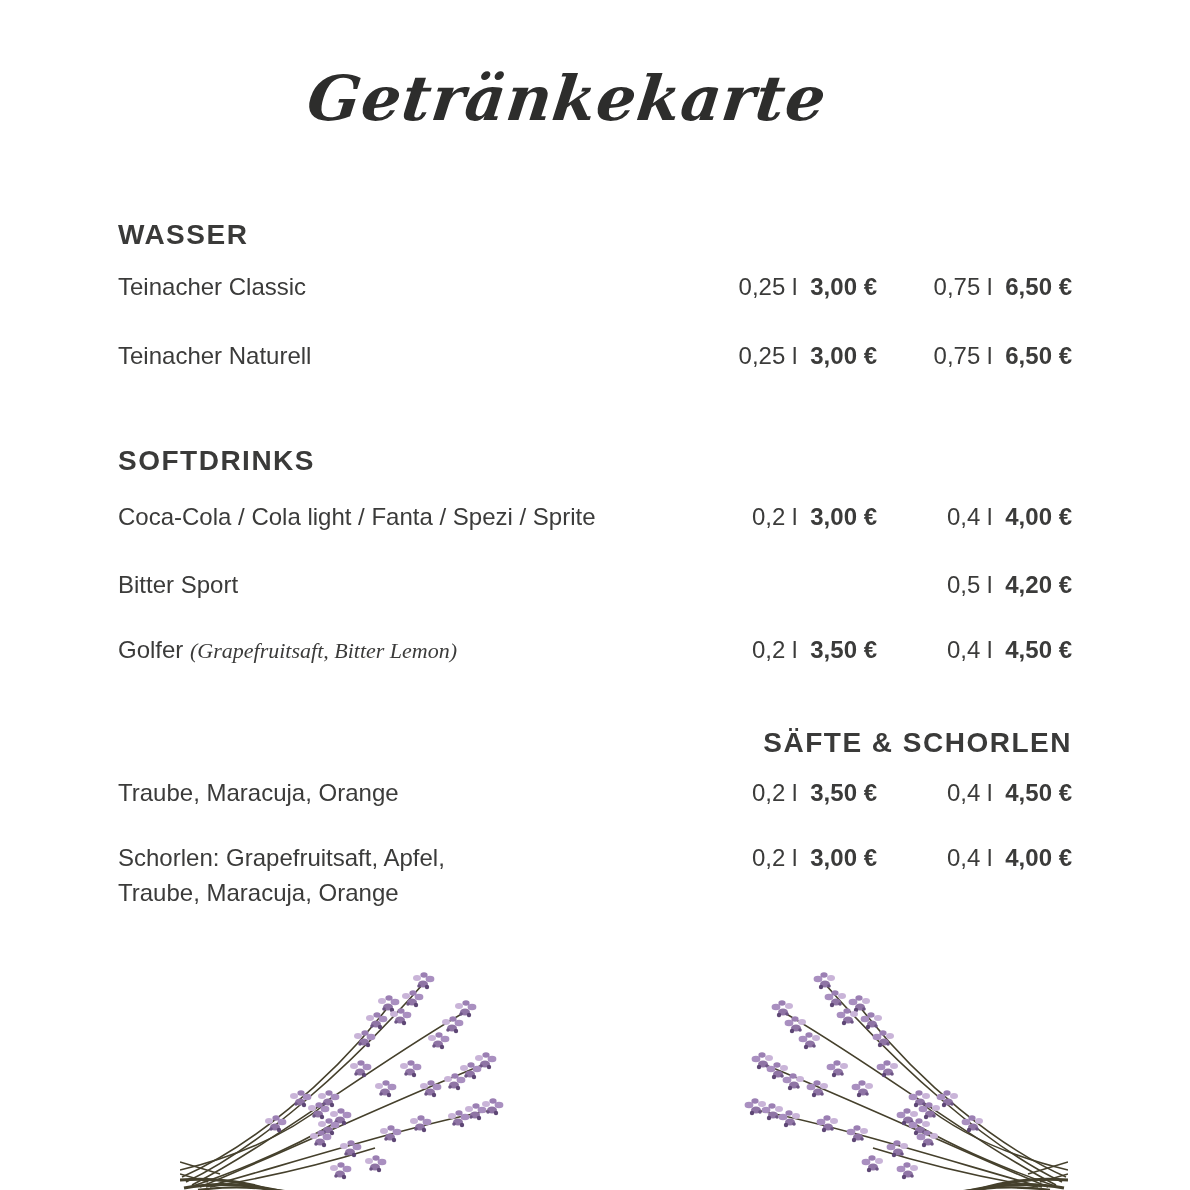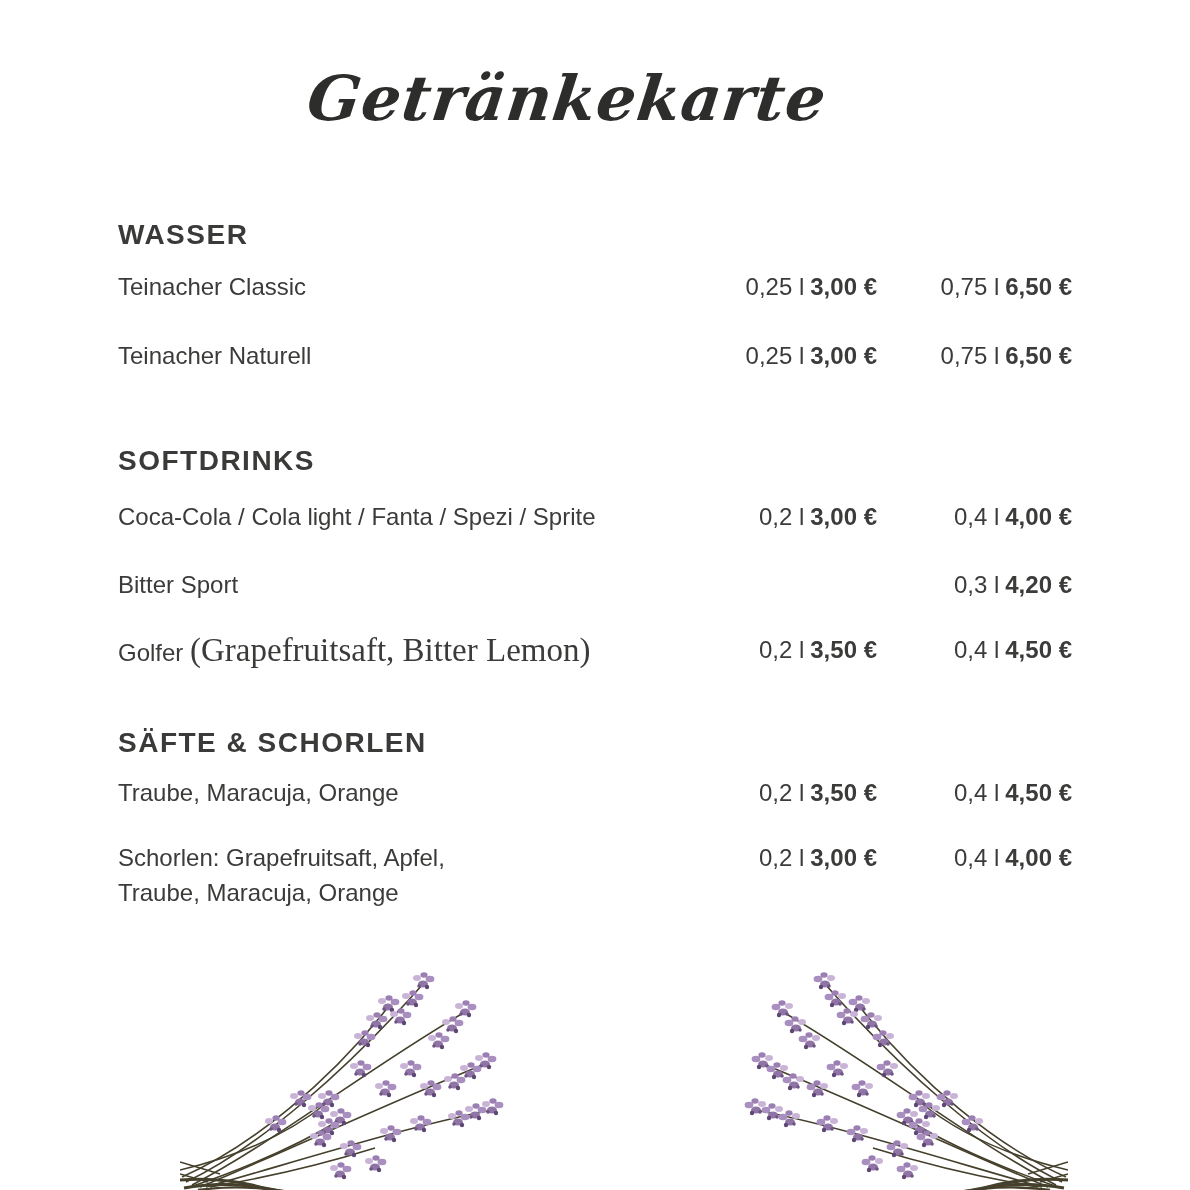--- a/index.html
+++ b/index.html
@@ -44,43 +44,44 @@
   .section-heading {
     margin: 0;
     font-size: 28px;
     line-height: 34px;
     font-weight: 700;
     letter-spacing: 1.5px;
     color: #3a3a39;
   }
   .sec-0 .section-heading { margin-bottom: 20px; }
   .sec-1 .section-heading { margin-bottom: 24px; }
-  .sec-2 .section-heading { margin-bottom: 15px; }
+  .sec-2 .section-heading { margin-bottom: 15px; text-align: right; }
   .row {
     display: flex;
     align-items: flex-start;
     font-size: 24px;
     line-height: 30px;
   }
   .sec-2 .row { line-height: 35px; }
   .sec-0 .row-0 { margin-bottom: 39px; }
   .sec-1 .row-0 { margin-bottom: 38px; }
   .sec-1 .row-1 { margin-bottom: 35px; }
   .sec-2 .row-0 { margin-bottom: 30px; }
   .item-name { flex: 1 1 auto; }
   .item-detail {
     font-family: "Liberation Serif", serif;
-    font-size: 33px;
+    font-size: 22px;
+    font-style: italic;
   }
   .name-line2 { display: block; }
   .price-col { flex: 0 0 auto; text-align: right; white-space: nowrap; }
   .price-col.col1 { width: 150px; }
   .price-col.col2 { width: 195px; }
   .vol { font-weight: 400; }
-  .price { font-weight: 700; margin-left: 6px; text-align: right; }
+  .price { font-weight: 700; margin-left: 13px; text-align: right; }
   
   .lavender {
     position: absolute;
     top: 952px;
     width: 330px;
     height: 238px;
   }
   .lavender-left { left: 180px; }
   .lavender-right { left: 738px; transform: scaleX(-1); }
   .lavender svg { width: 100%; height: 100%; display: block; }
@@ -114,21 +115,21 @@
     <section class="menu-section sec-1">
       <h2 class="section-heading">SOFTDRINKS</h2>
       <div class="row row-0">
         <div class="item-name"><span>Coca-Cola / Cola light / Fanta / Spezi / Sprite</span><span class="name-line2"></span></div>
         <div class="price-col col1"><span class="vol">0,2 l</span><span class="price">3,00 €</span></div>
         <div class="price-col col2"><span class="vol">0,4 l</span><span class="price">4,00 €</span></div>
       </div>
       <div class="row row-1">
         <div class="item-name"><span>Bitter Sport</span><span class="name-line2"></span></div>
         <div class="price-col col1"><span class="vol"></span><span class="price"></span></div>
-        <div class="price-col col2"><span class="vol">0,3 l</span><span class="price">4,20 €</span></div>
+        <div class="price-col col2"><span class="vol">0,5 l</span><span class="price">4,20 €</span></div>
       </div>
       <div class="row row-2">
         <div class="item-name"><span>Golfer</span> <span class="item-detail">(Grapefruitsaft, Bitter Lemon)</span><span class="name-line2"></span></div>
         <div class="price-col col1"><span class="vol">0,2 l</span><span class="price">3,50 €</span></div>
         <div class="price-col col2"><span class="vol">0,4 l</span><span class="price">4,50 €</span></div>
       </div>
     </section>
 
     <section class="menu-section sec-2">
       <h2 class="section-heading">SÄFTE &amp; SCHORLEN</h2>

